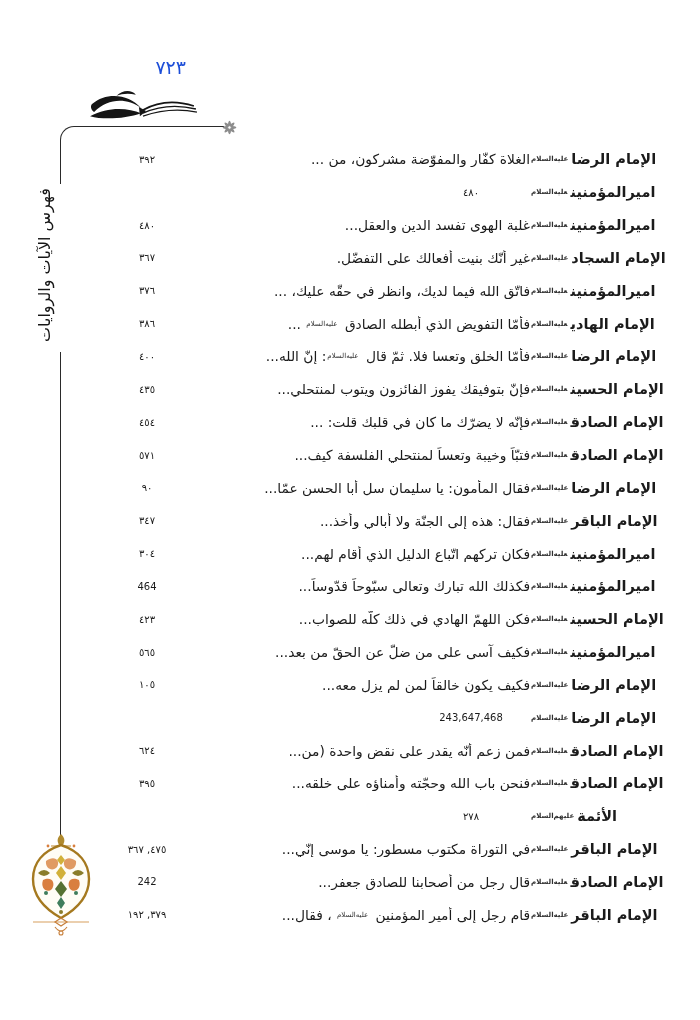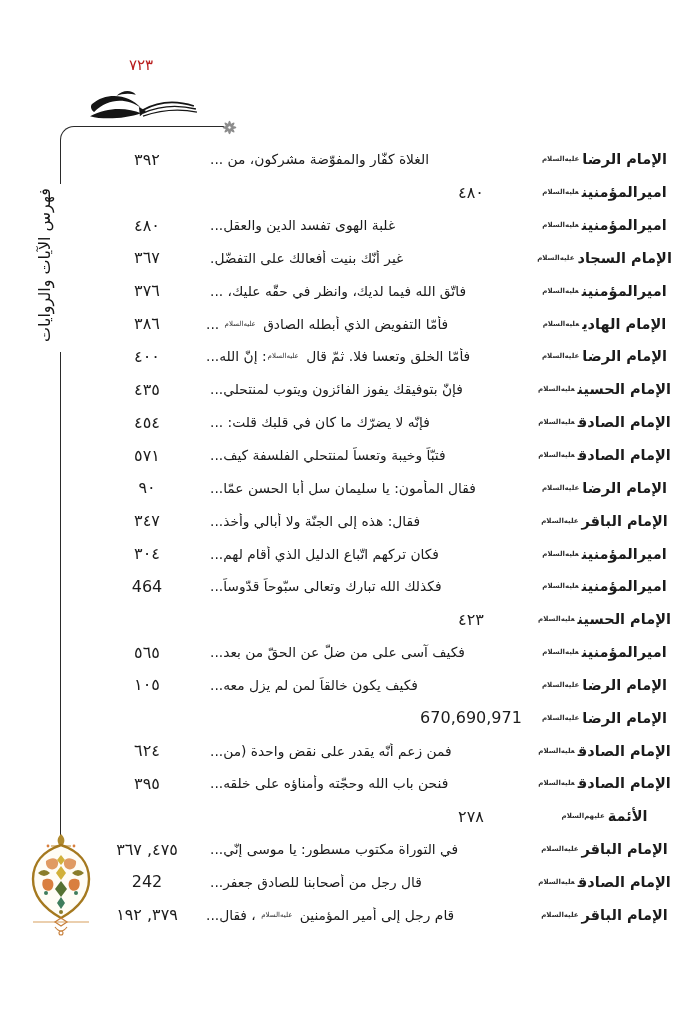--- a/index.html
+++ b/index.html
@@ -2,40 +2,40 @@
 <html lang="ar"><head>
 <meta charset="utf-8">
 <style>
   html,body{margin:0;padding:0;}
   body{
     width:700px;height:1020px;position:relative;background:#ffffff;
     font-family:"DejaVu Sans", sans-serif;color:#1b1b1b;overflow:hidden;
   }
   .abs{position:absolute;}
   
-  #folio{left:96px;top:56px;width:90px;text-align:center;font-size:15px;letter-spacing:1px;color:#b91c1c;}
+  #folio{left:96px;top:56px;width:90px;text-align:right;font-size:19px;letter-spacing:1px;color:#1d4ed8;}
   
   #book-orn{left:88px;top:84px;width:112px;height:44px;}
   
   #corner-rule{left:60px;top:126px;width:163px;height:57px;
     border-top:1.6px solid #2a2a2a;border-left:1.6px solid #2a2a2a;border-top-left-radius:14px;}
   #rosette{left:222px;top:120px;width:15px;height:15px;}
   
   #spine-title{left:44px;top:265px;white-space:nowrap;font-size:16px;color:#161616;
     transform:translate(-50%,-50%) rotate(-90deg);direction:rtl;}
   
   #spine-rule{left:60px;top:352px;height:483px;width:0;border-left:1.6px solid #2a2a2a;}
   
   #pendant{left:24px;top:833px;width:74px;height:104px;}
   
   #index{left:88px;top:143px;width:590px;direction:rtl;}
   .row{display:flex;align-items:center;height:32.85px;}
-  .src{flex:0 0 148px;white-space:nowrap;font-weight:700;font-size:14.5px;text-align:center;}
-  .txt{flex:1 1 auto;white-space:nowrap;overflow:hidden;font-size:13.8px;text-align:left;}
-  .pg{flex:0 0 118px;direction:ltr;text-align:center;font-size:16px;white-space:nowrap;}
+  .src{flex:0 0 148px;white-space:nowrap;font-weight:700;font-size:14.5px;text-align:left;}
+  .txt{flex:1 1 auto;white-space:nowrap;overflow:hidden;font-size:13.8px;text-align:right;}
+  .pg{flex:0 0 118px;direction:ltr;text-align:center;font-size:10px;white-space:nowrap;}
   .hon{font-size:7px;position:relative;top:-3px;margin-inline-start:3px;margin-inline-end:1px;color:#2e2e2e;}
 </style>
 </head>
 <body>
 
 <div id="folio" class="abs">٧٢٣</div>
 
 <svg id="book-orn" class="abs" viewBox="0 0 110 40">
   <path d="M28 10 C34 4 43 4 47 9 C40 7 33 8 28 10 Z" fill="#151515"></path>
   <path d="M6 26 C20 12 38 12 52 22 C40 8 18 6 4 18 C2 20 3 24 6 26 Z" fill="#151515"></path>
@@ -167,38 +167,39 @@
   </div>
 
   <div class="row">
     <div class="src"><span>اميرالمؤمنين</span><span class="hon">عليه‌السلام</span></div>
     <div class="txt"><span>فكذلك الله تبارك وتعالى سبّوحاً قدّوساً...</span><span class="hon"></span><span></span></div>
     <div class="pg">464</div>
   </div>
 
   <div class="row">
     <div class="src"><span>الإمام الحسين</span><span class="hon">عليه‌السلام</span></div>
+    <div class="txt"><span>فكن اللهمّ الهادي في ذلك كلّه للصواب...</span><span class="hon"></span><span></span></div>
     <div class="pg">٤٢٣</div>
   </div>
 
   <div class="row">
     <div class="src"><span>اميرالمؤمنين</span><span class="hon">عليه‌السلام</span></div>
     <div class="txt"><span>فكيف آسى على من ضلّ عن الحقّ من بعد...</span><span class="hon"></span><span></span></div>
     <div class="pg">٥٦٥</div>
   </div>
 
   <div class="row">
     <div class="src"><span>الإمام الرضا</span><span class="hon">عليه‌السلام</span></div>
     <div class="txt"><span>فكيف يكون خالقاً لمن لم يزل معه...</span><span class="hon"></span><span></span></div>
     <div class="pg">١٠٥</div>
   </div>
 
   <div class="row">
     <div class="src"><span>الإمام الرضا</span><span class="hon">عليه‌السلام</span></div>
-    <div class="pg">670,690,971</div>
+    <div class="pg">243,647,468</div>
   </div>
 
   <div class="row">
     <div class="src"><span>الإمام الصادق</span><span class="hon">عليه‌السلام</span></div>
     <div class="txt"><span>فمن زعم أنّه يقدر على نقض واحدة (من...</span><span class="hon"></span><span></span></div>
     <div class="pg">٦٢٤</div>
   </div>
 
   <div class="row">
     <div class="src"><span>الإمام الصادق</span><span class="hon">عليه‌السلام</span></div>

